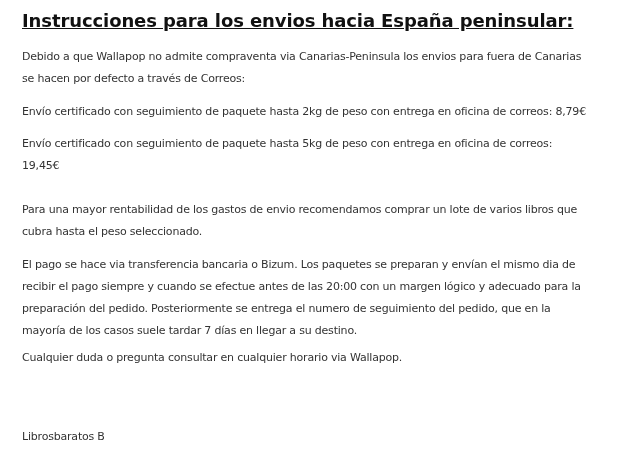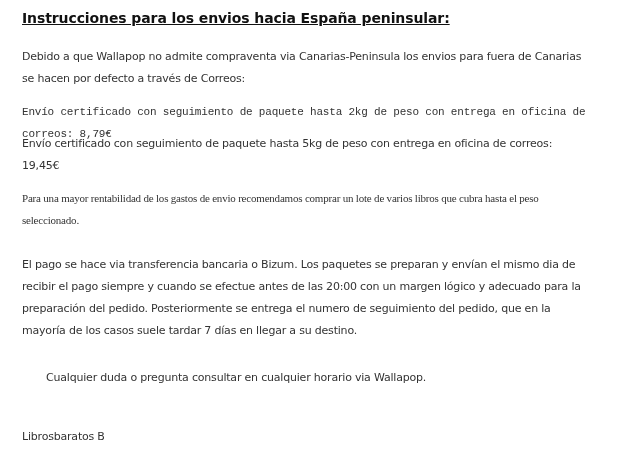--- a/index.html
+++ b/index.html
@@ -5,35 +5,35 @@
     html, body { margin: 0; padding: 0; background: #ffffff; }
     body {
       width: 640px; height: 455px; overflow: hidden;
       font-family: "DejaVu Sans", sans-serif;
       color: #222222;
     }
     .page { position: relative; width: 640px; height: 455px; }
     .title {
       position: absolute; left: 22px; top: 10px;
       font-family: "DejaVu Sans", sans-serif;
-      font-weight: bold; font-size: 14px;
+      font-weight: bold; font-size: 18px;
       text-decoration: underline; color: #111111;
       white-space: nowrap; letter-spacing: -0.1px;
     }
     .p {
       position: absolute; left: 22px; width: 570px;
       font-size: 11px; line-height: 22px; color: #333333;
       letter-spacing: -0.2px;
     }
   </style>
 </head>
 <body>
 
 <div class="page">
   <div class="title">Instrucciones para los envios hacia España peninsular:</div>
   <div class="p" style="top:46px;">Debido a que Wallapop no admite compraventa via Canarias-Peninsula los envios para fuera de Canarias se hacen por defecto a través de Correos:</div>
-  <div class="p" style="top:101px;font-family:Liberation Mono, monospace;">Envío certificado con seguimiento de paquete hasta 2kg de peso con entrega en oficina de correos: 8,79€</div>
+  <div class="p" style="top:101px;">Envío certificado con seguimiento de paquete hasta 2kg de peso con entrega en oficina de correos: 8,79€</div>
   <div class="p" style="top:133px;">Envío certificado con seguimiento de paquete hasta 5kg de peso con entrega en oficina de correos: 19,45€</div>
-  <div class="p" style="top:187px;font-family:Liberation Serif, serif;">Para una mayor rentabilidad de los gastos de envio recomendamos comprar un lote de varios libros que cubra hasta el peso seleccionado.</div>
+  <div class="p" style="top:199px;">Para una mayor rentabilidad de los gastos de envio recomendamos comprar un lote de varios libros que cubra hasta el peso seleccionado.</div>
   <div class="p" style="top:254px;">El pago se hace via transferencia bancaria o Bizum. Los paquetes se preparan y envían el mismo dia de recibir el pago siempre y cuando se efectue antes de las 20:00 con un margen lógico y adecuado para la preparación del pedido. Posteriormente se entrega el numero de seguimiento del pedido, que en la mayoría de los casos suele tardar 7 días en llegar a su destino.</div>
-  <div class="p" style="top:367px;margin-left:24px;">Cualquier duda o pregunta consultar en cualquier horario via Wallapop.</div>
+  <div class="p" style="top:347px;">Cualquier duda o pregunta consultar en cualquier horario via Wallapop.</div>
   <div class="p" style="top:426px;">Librosbaratos B</div>
 </div>
 
 </body></html>

